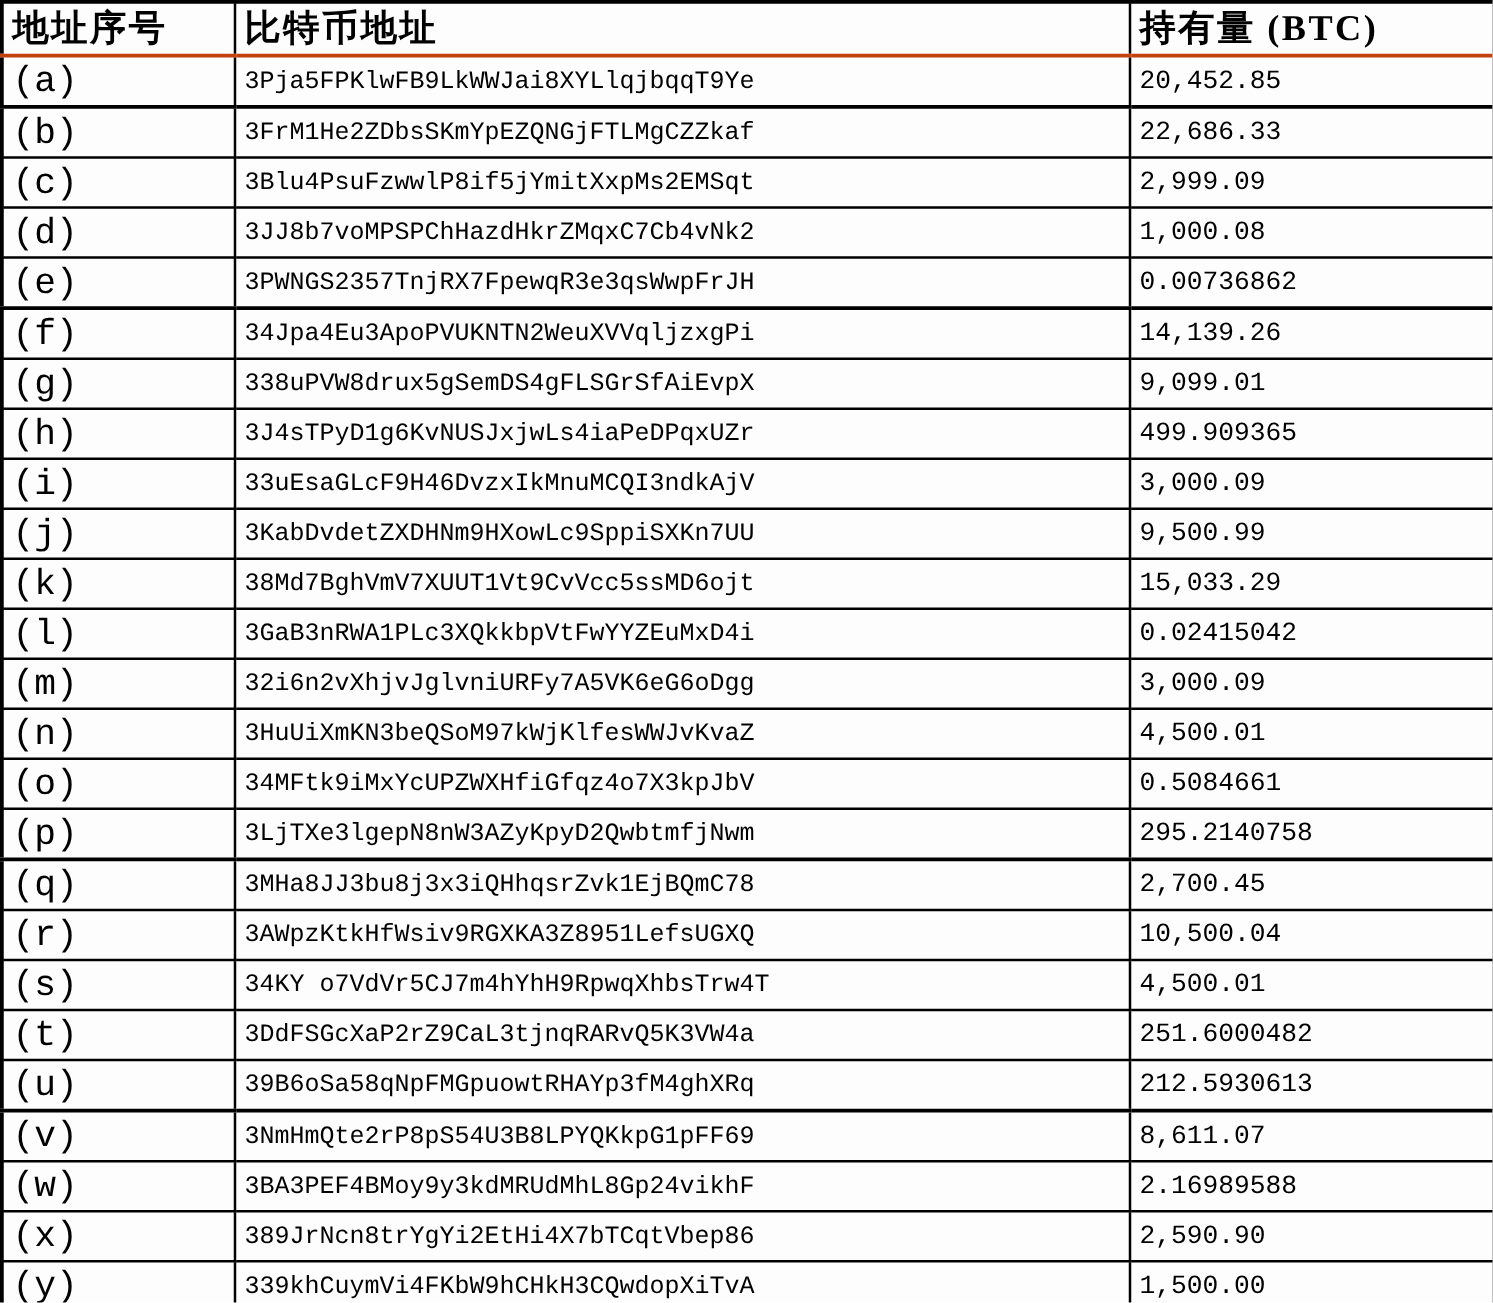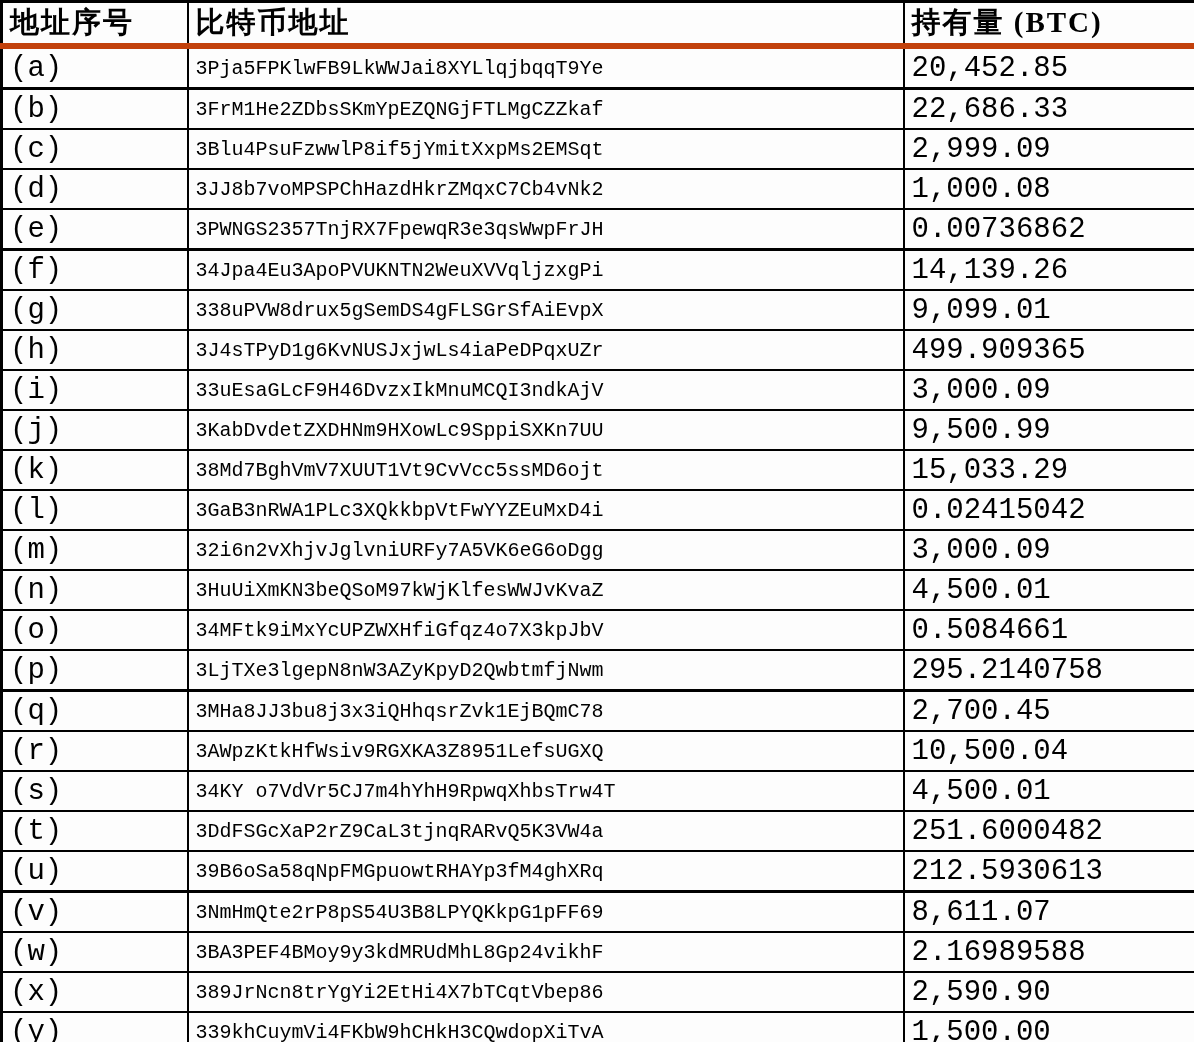--- a/index.html
+++ b/index.html
@@ -29,38 +29,38 @@
     border: 2px solid #000000;
     padding: 0 0 0 7px;
     margin: 0;
     white-space: nowrap;
     overflow: hidden;
     text-align: left;
     vertical-align: middle;
     height: 38px;
   }
   table.holdings { border: 3px solid #000000; }
-  table.holdings thead th { border-bottom: 6px solid #c2410c; }
+  table.holdings thead th { border-bottom: 3px solid #c2410c; }
   
   tr.thick-bottom td { border-bottom: 3px solid #000000; }
 
   th.hdr {
     font-family: "Liberation Serif", "DejaVu Serif", serif;
     font-weight: bold;
     font-size: 29px;
     letter-spacing: 2px;
   }
   td.seq, td.addr, td.amt {
     font-family: "Liberation Mono", "DejaVu Sans Mono", monospace;
     font-size: 29px;
     font-weight: normal;
     letter-spacing: 0px;
   }
   td.addr { font-size: 20px; }
-  td.amt  { font-size: 29px; }
+  td.amt  { font-size: 21px; }
 </style>
 </head>
 <body>
 
 <table class="holdings">
   <colgroup>
     <col class="c-seq">
     <col class="c-addr">
     <col class="c-amt">
   </colgroup>

